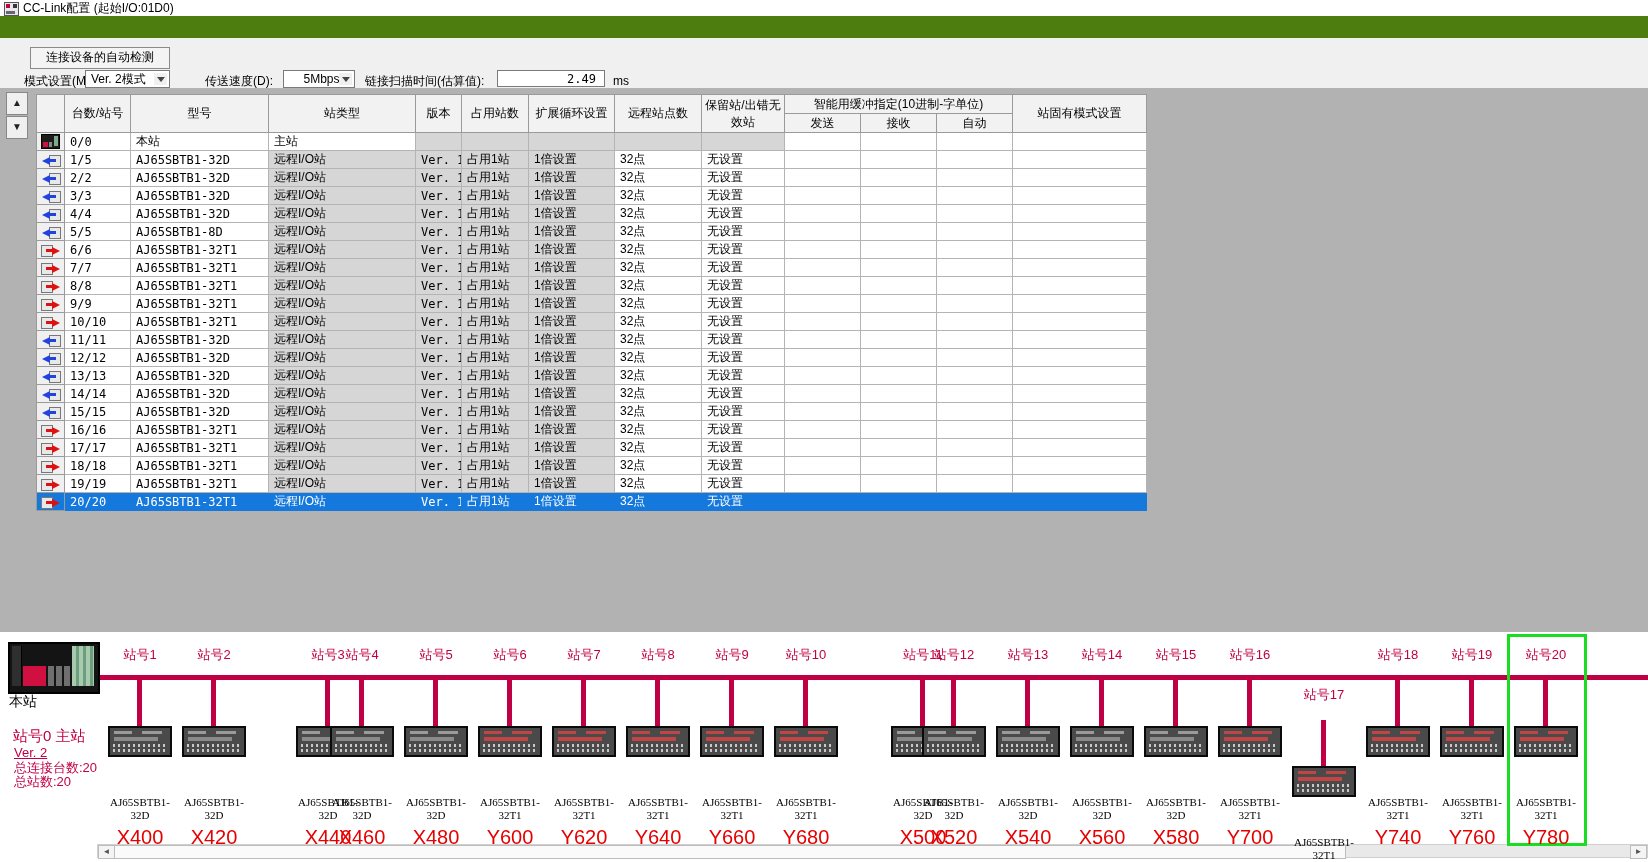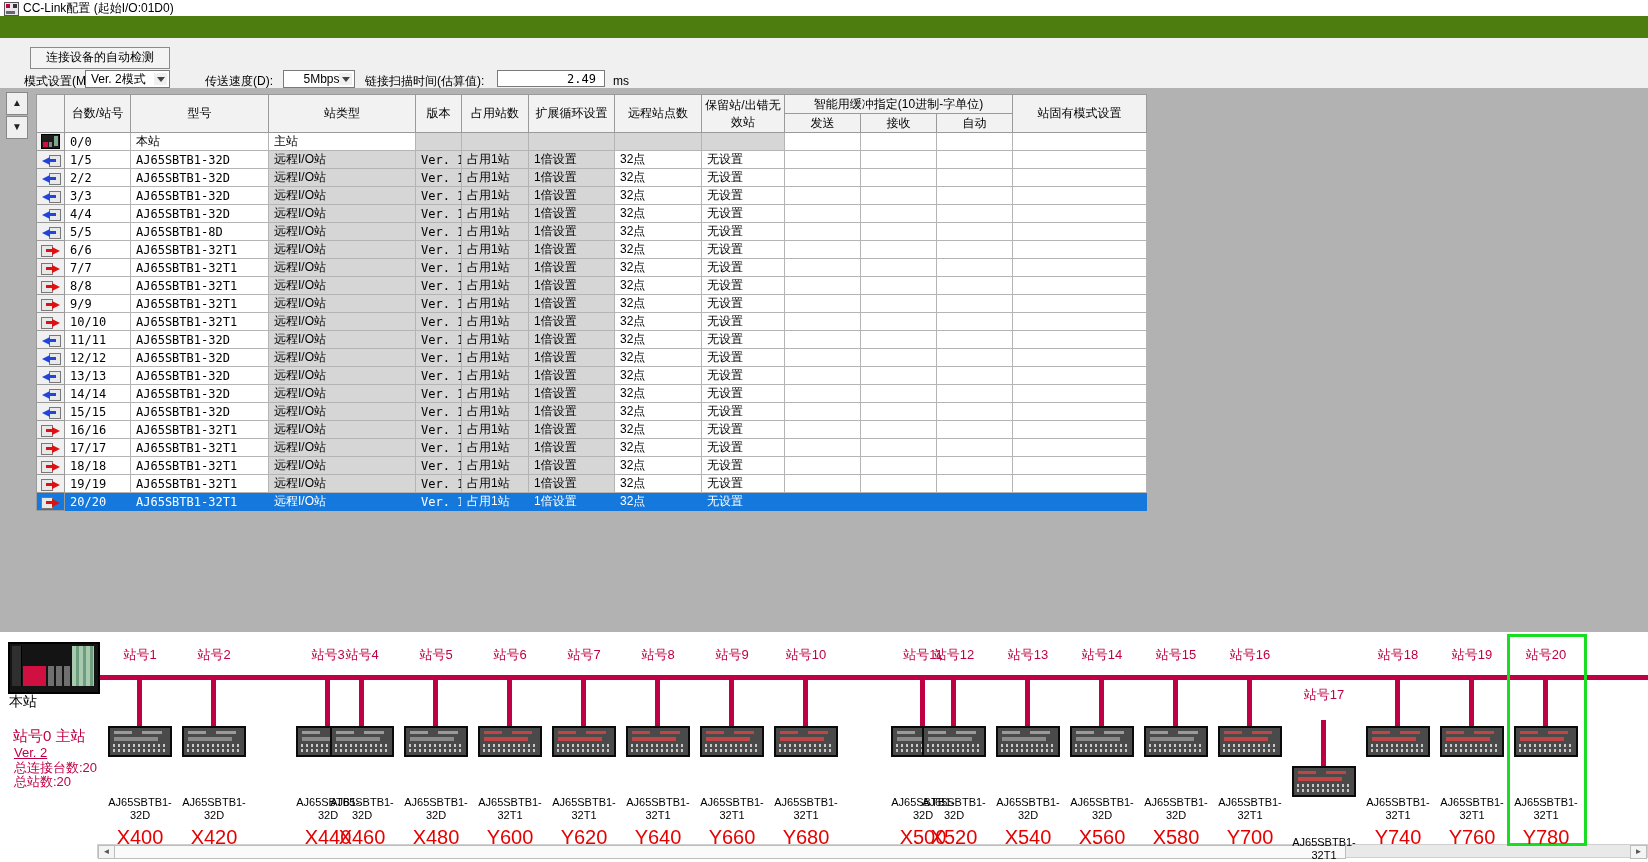--- a/index.html
+++ b/index.html
@@ -89,21 +89,21 @@
   .st-drop{position:absolute;left:34px;top:36px;width:5px;height:46px;background:#c00045;}
   .st-dev{position:absolute;left:5px;top:82px;width:64px;height:31px;background:#4a4a4a;border:2px solid #0a0a0a;box-sizing:border-box;}
   .st-dev .b1{position:absolute;left:4px;top:3px;width:18px;height:3px;background:#9a9a9a;}
   .st-dev .b2{position:absolute;left:32px;top:3px;width:20px;height:3px;background:#9a9a9a;}
   .st-dev .b3{position:absolute;left:4px;top:9px;width:44px;height:4px;background:#8a8a8a;}
   .station.out .st-dev .b1,.station.out .st-dev .b2,.station.out .st-dev .b3{background:#c24545;}
   .st-dev .dots{position:absolute;left:3px;right:3px;bottom:8px;height:3px;
       background-image:repeating-linear-gradient(90deg,#c8c8c8 0 2px,transparent 2px 5px);}
   .st-dev .dots.d2{bottom:3px;}
   .st-model{position:absolute;left:-8px;top:152px;width:90px;text-align:center;font-size:11px;line-height:13px;
-      font-family:Liberation Sans, sans-serif;color:#000;}
+      font-family:Liberation Serif, serif;color:#000;}
   .st-addr{position:absolute;left:-8px;top:182px;width:90px;text-align:center;font-size:20px;color:#e60000;}
   .station.hl::before{content:"";position:absolute;left:-2px;top:-10px;width:74px;height:206px;border:3px solid #18dd22;}
 
   
   .hscroll{position:absolute;left:97px;top:212px;width:1551px;height:14px;background:#e9e9e9;border:1px solid #cfcfcf;box-sizing:border-box;}
   .hs-arrow{position:absolute;top:0;width:15px;height:12px;background:#f4f4f4;border:1px solid #bdbdbd;
             font-size:8px;line-height:12px;text-align:center;color:#555;}
   .hs-left{left:0;} .hs-right{right:0;}
   .hs-thumb{position:absolute;left:16px;top:0;width:1230px;height:12px;background:#fafafa;border:1px solid #bdbdbd;}
 </style>

